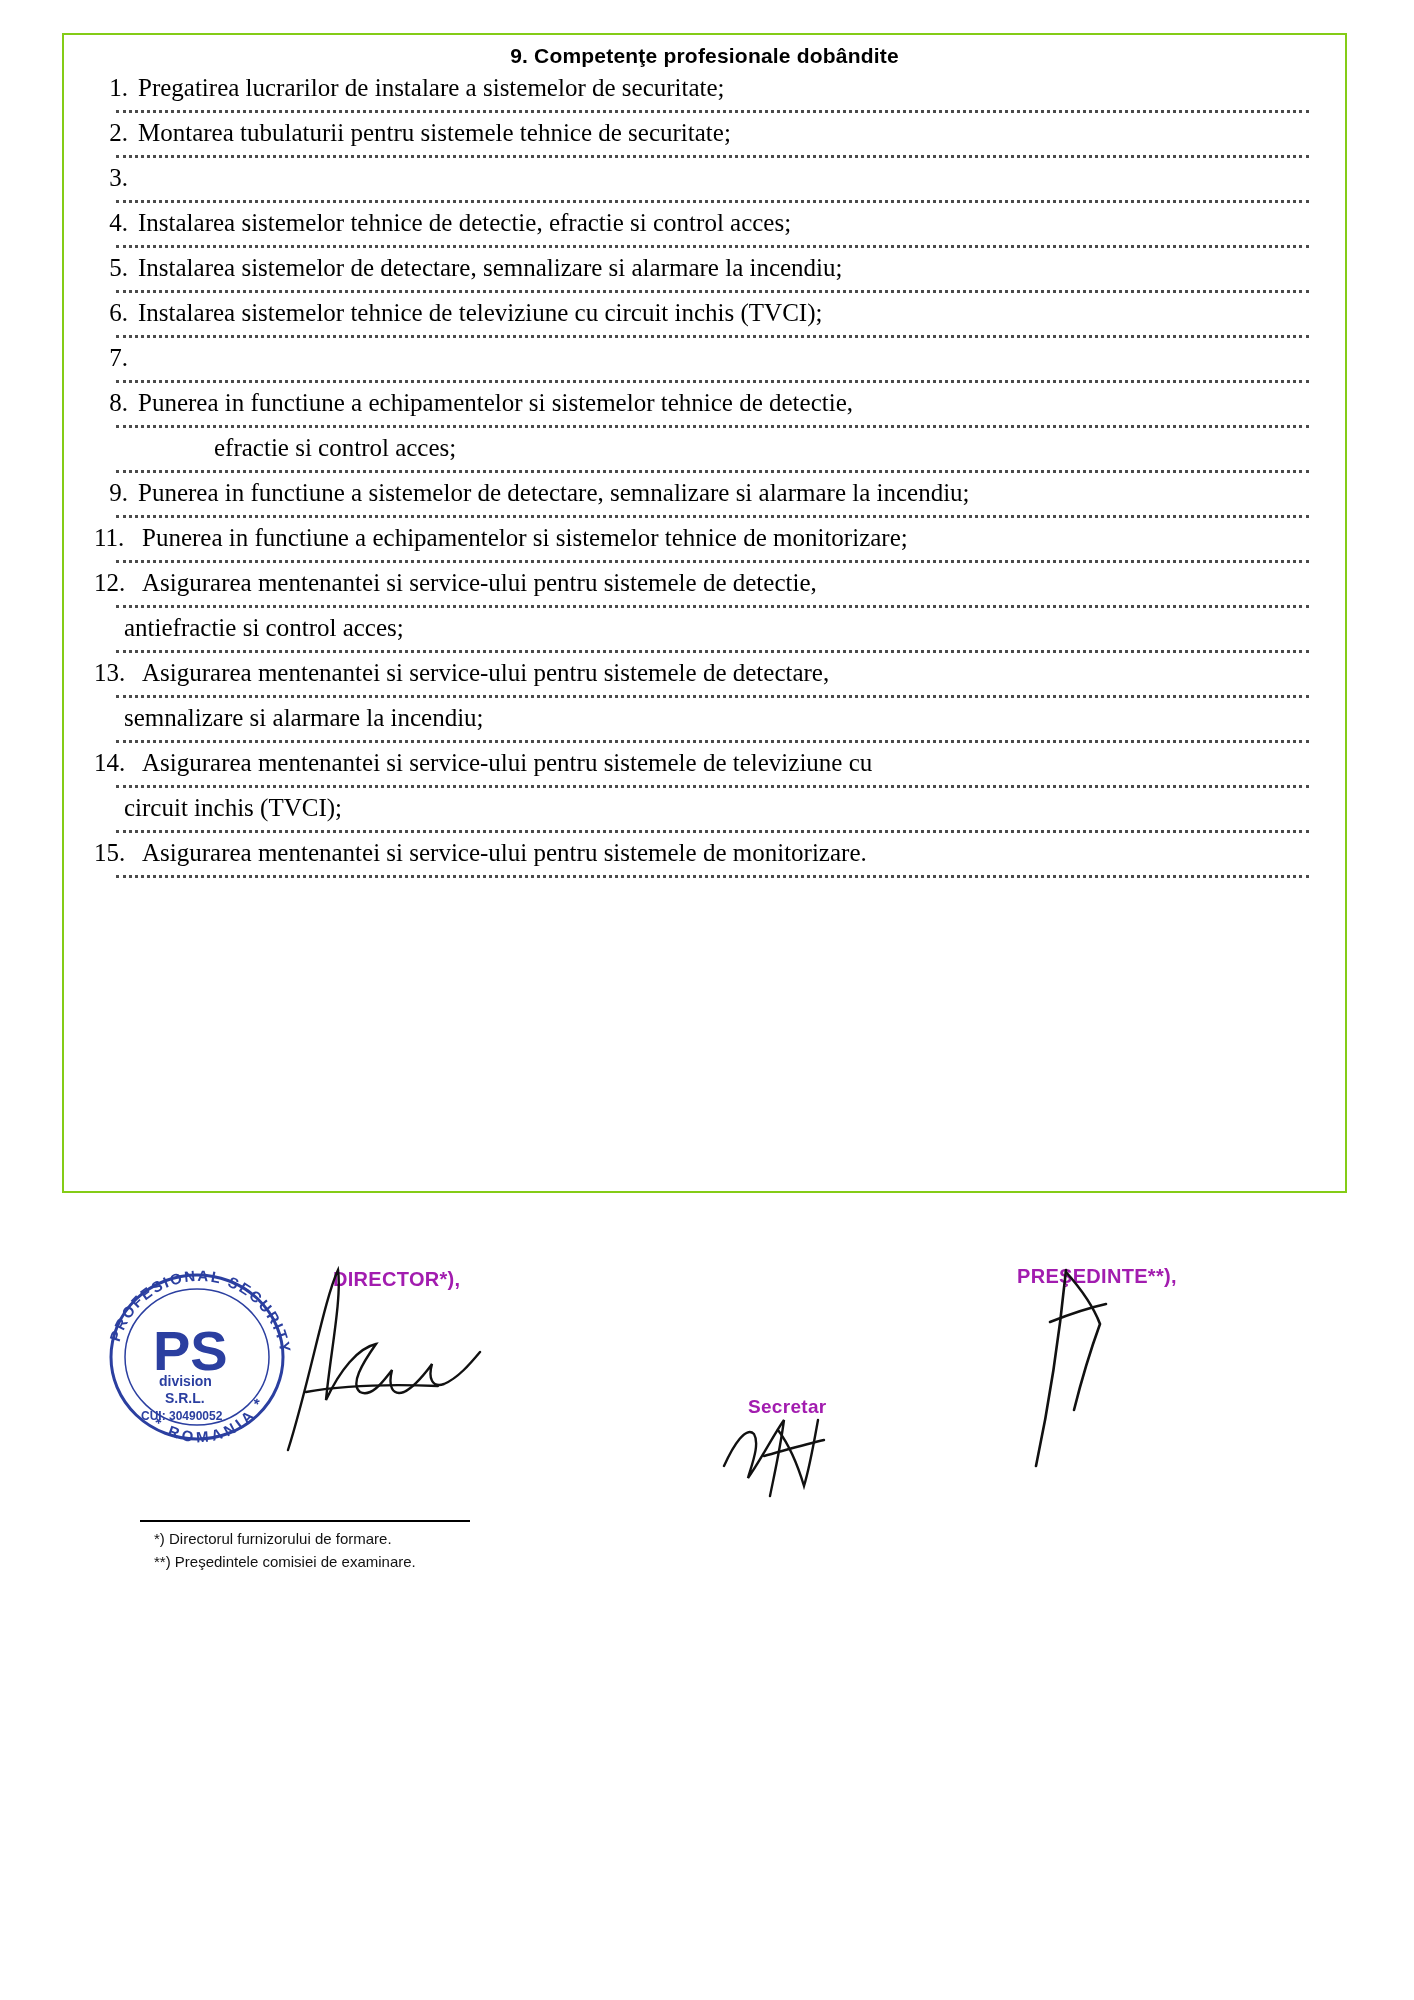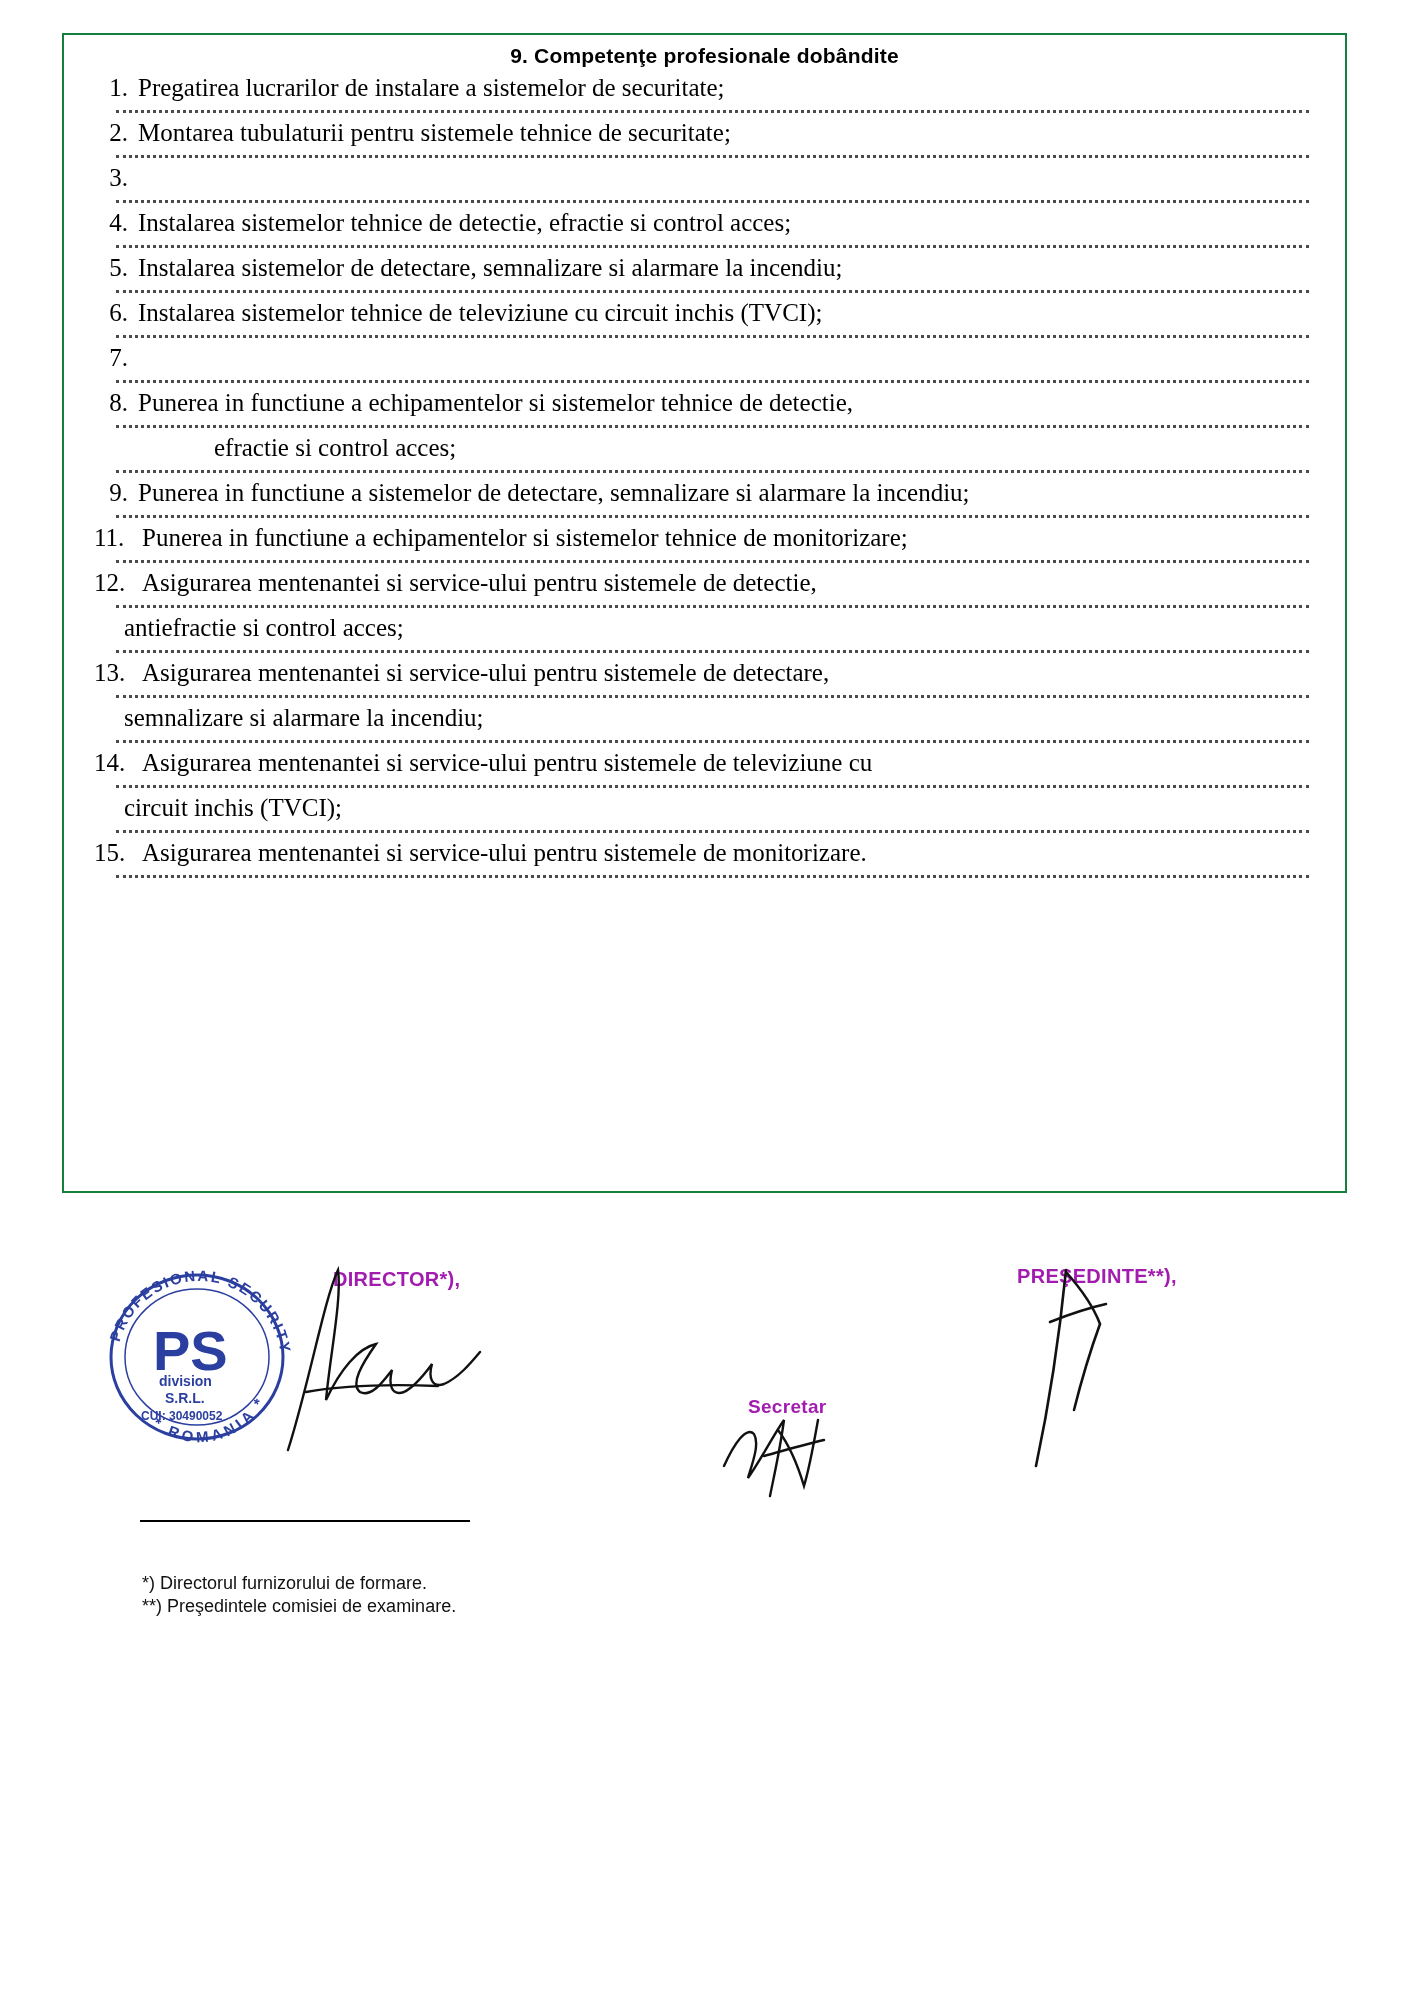--- a/index.html
+++ b/index.html
@@ -16,21 +16,21 @@
     overflow: hidden;
   }
 
   
   .doc-box {
     position: absolute;
     left: 62px;
     top: 33px;
     width: 1285px;
     height: 1160px;
-    border: 2px solid #15803d;
+    border: 2px solid #84cc16;
     box-sizing: border-box;
     background: #fff;
   }
 
   .doc-title {
     font-family: "Liberation Sans", sans-serif;
     font-weight: bold;
     font-size: 21px;
     text-align: center;
     margin-top: 9px;
@@ -123,25 +123,24 @@
   
   .footnote-rule {
     position: absolute;
     left: 140px;
     top: 320px;
     width: 330px;
     border-top: 2px solid #000;
   }
   .footnote {
     position: absolute;
-    left: 142px;
+    left: 154px;
     font-family: "Liberation Sans", sans-serif;
-    font-size: 18px;
+    font-size: 15px;
     color: #111;
-    margin-top: 43px;
   }
   .fn1 { top: 330px; }
   .fn2 { top: 353px; }
 </style>
 </head>
 <body>
 
 <div class="doc-box">
 
   <div class="doc-title">9. Competenţe profesionale dobândite</div>

